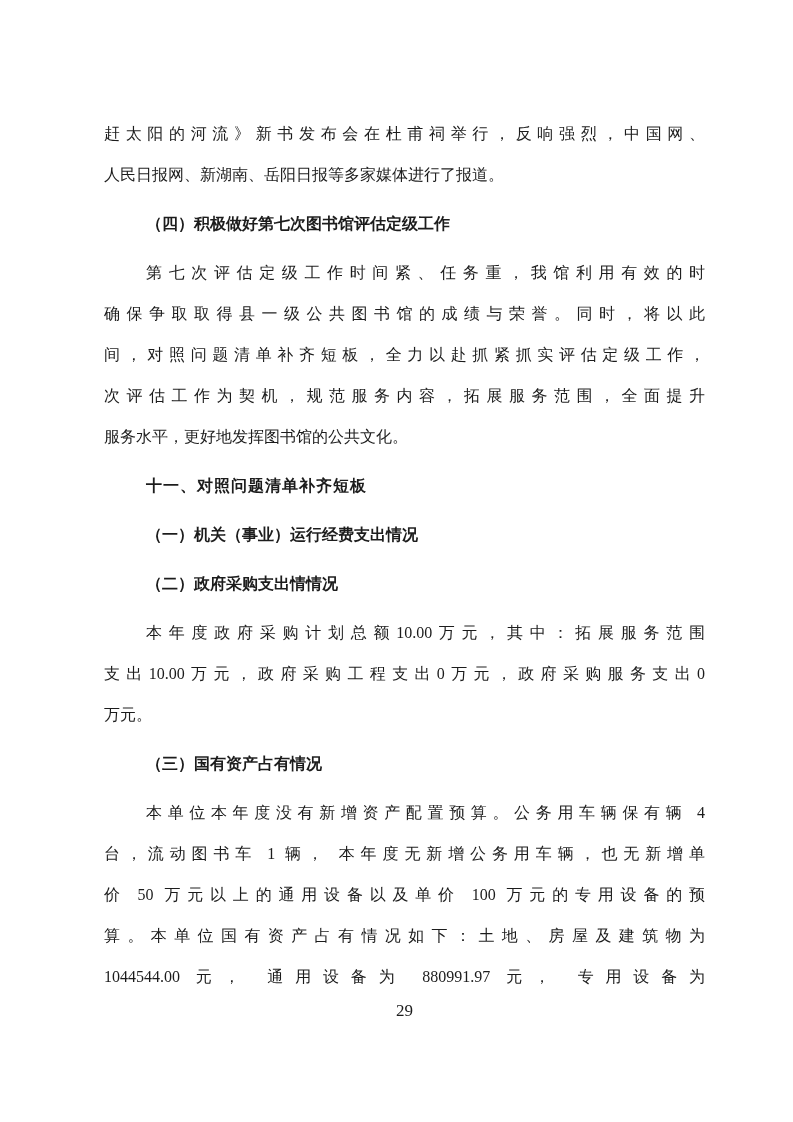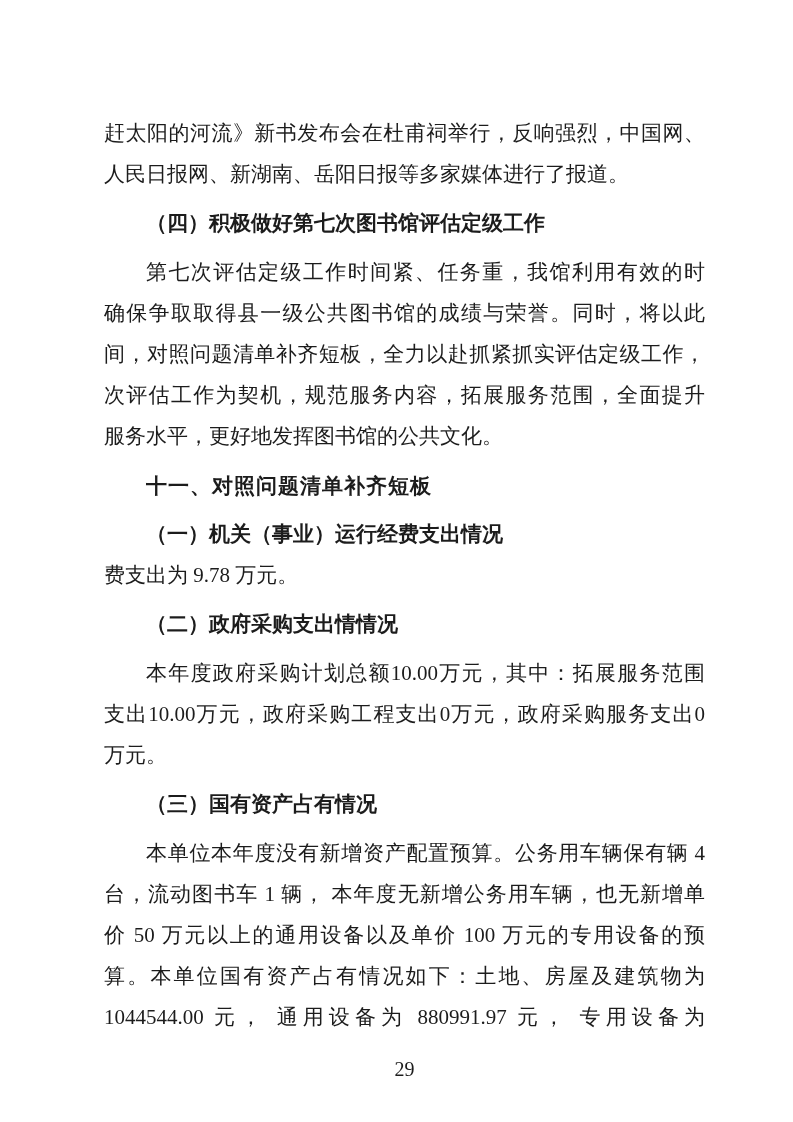--- a/index.html
+++ b/index.html
@@ -18,21 +18,21 @@
   }
   .textblock {
     position: absolute;
     left: 104px;
     top: 113px;
     width: 601px;
   }
   .line {
     height: 41px;
     line-height: 41px;
-    font-size: 21px;
+    font-size: 16px;
     text-align: left;
     overflow: hidden;
     white-space: normal;
   }
   
   .justify {
     text-align: justify;
     text-align-last: justify;
   }
   
@@ -44,43 +44,42 @@
   .kai-heading {
     font-weight: bold;
   }
   
   .hei-heading {
     font-weight: bold;
     font-family: "Liberation Sans", sans-serif;
     letter-spacing: 1px;
   }
   .page-number {
-    margin-top: 17px;
+    margin-top: 0;
     height: 28px;
     line-height: 28px;
     text-align: center;
-    font-size: 20px;
+    font-size: 17px;
   }
 </style>
 </head>
 <body>
 
 <div class="page">
   <div class="textblock">
     <div class="line justify">赶太阳的河流》新书发布会在杜甫祠举行，反响强烈，中国网、</div>
     <div class="line">人民日报网、新湖南、岳阳日报等多家媒体进行了报道。</div>
     <div class="line kai-heading indent">（四）积极做好第七次图书馆评估定级工作</div>
     <div class="line justify indent">第七次评估定级工作时间紧、任务重，我馆利用有效的时</div>
     <div class="line justify">确保争取取得县一级公共图书馆的成绩与荣誉。同时，将以此</div>
     <div class="line justify">间，对照问题清单补齐短板，全力以赴抓紧抓实评估定级工作，</div>
     <div class="line justify">次评估工作为契机，规范服务内容，拓展服务范围，全面提升</div>
     <div class="line">服务水平，更好地发挥图书馆的公共文化。</div>
     <div class="line hei-heading indent">十一、对照问题清单补齐短板</div>
     <div class="line kai-heading indent">（一）机关（事业）运行经费支出情况</div>
-    <div class="line">费支出为 9.78 万元。</div>
     <div class="line kai-heading indent">（二）政府采购支出情情况</div>
     <div class="line justify indent">本年度政府采购计划总额10.00万元，其中：拓展服务范围</div>
     <div class="line justify">支出10.00万元，政府采购工程支出0万元，政府采购服务支出0</div>
     <div class="line">万元。</div>
     <div class="line kai-heading indent">（三）国有资产占有情况</div>
     <div class="line justify indent">本单位本年度没有新增资产配置预算。公务用车辆保有辆 4</div>
     <div class="line justify">台，流动图书车 1 辆， 本年度无新增公务用车辆，也无新增单</div>
     <div class="line justify">价 50 万元以上的通用设备以及单价 100 万元的专用设备的预</div>
     <div class="line justify">算。本单位国有资产占有情况如下：土地、房屋及建筑物为</div>
     <div class="line justify">1044544.00 元， 通用设备为 880991.97 元， 专用设备为</div>

